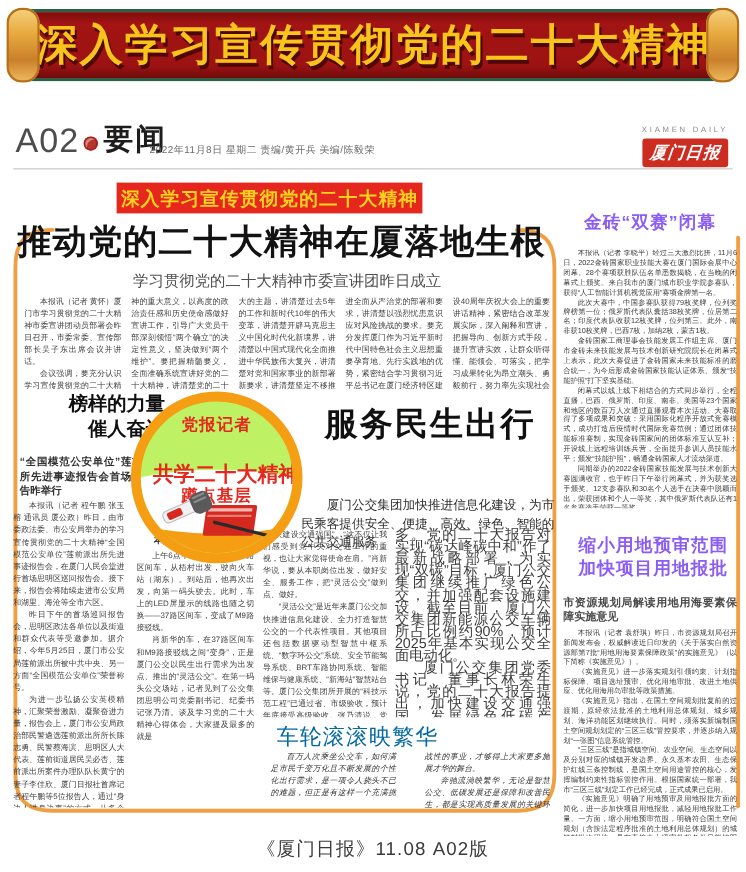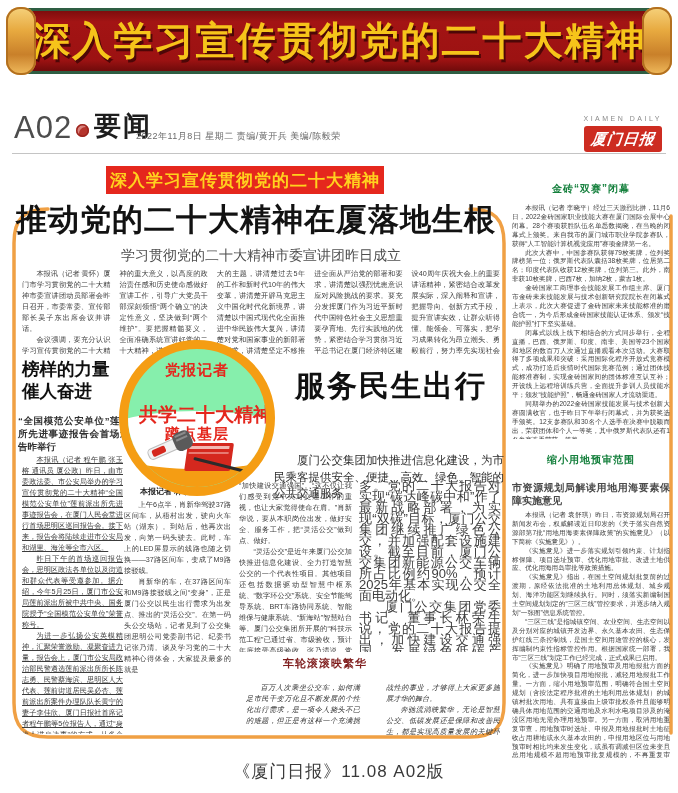--- a/index.html
+++ b/index.html
@@ -43,30 +43,30 @@
     display:flex;align-items:center;justify-content:center;z-index:2;}
   .kicker .txt{color:#ffd21e;font-size:17px;font-weight:900;letter-spacing:1px;white-space:nowrap;}
   .h1{left:16px;top:198px;width:490px;font-size:31px;line-height:44px;
     font-weight:900;color:#121212;letter-spacing:1px;white-space:nowrap;z-index:1;}
   .deck1{left:16px;top:247px;width:490px;text-align:center;font-size:14px;color:#4f4f4f;font-weight:400;}
   .lead-body{left:22px;top:268px;width:478px;height:88px;overflow:hidden;
     column-count:5;column-gap:9px;font-size:7.2px;line-height:11px;color:#3c3c3c;text-align:justify;}
   p.np{margin:0;text-indent:2em;}
 
   
-  .model-title{left:22px;top:358px;width:128px;text-align:left;font-family:Liberation Serif, serif;
+  .model-title{left:22px;top:358px;width:128px;text-align:right;font-family:Liberation Mono, monospace;
     font-size:17.5px;line-height:22px;font-weight:700;color:#0f0f0f;}
   .model-sub{left:18px;top:414px;width:132px;font-size:9.5px;line-height:13px;font-weight:700;
     color:#303030;text-align:justify;}
-  .model-body{left:22px;top:454px;width:101px;height:280px;overflow:hidden;
-    font-size:7.2px;line-height:11px;color:#3c3c3c;text-align:justify;text-decoration:underline;}
-
-  
-  .badge{left:119px;top:340px;width:138px;height:138px;border-radius:50%;
-    border:9px solid #f59d13;background:#86efac;overflow:hidden;z-index:3;}
+  .model-body{left:12px;top:454px;width:101px;height:280px;overflow:hidden;
+    font-size:7.2px;line-height:11px;color:#3c3c3c;text-align:justify;}
+
+  
+  .badge{left:119px;top:356px;width:138px;height:138px;border-radius:50%;
+    border:9px solid #f59d13;background:#bef264;overflow:hidden;z-index:3;}
   .badge-bowl{position:absolute;left:-12px;right:-12px;bottom:-6px;height:52px;background:#f59d13;}
   .badge-bowl::before{content:"";position:absolute;top:-30px;left:-24px;right:-24px;height:58px;
     background:#fff;border-radius:50%;}
   .badge .l1{position:absolute;left:0;right:0;top:12px;text-align:center;
     font-size:15px;font-weight:900;color:#e5271d;letter-spacing:1px;}
   .badge .l2{position:absolute;left:0;right:0;top:32px;text-align:center;
     font-size:15px;font-weight:900;color:#e5271d;letter-spacing:1px;margin-top:44px;}
   .badge .l3{position:absolute;left:-6px;right:-6px;top:53px;text-align:right;
     font-size:19px;font-weight:900;color:#e5271d;white-space:nowrap;}
   .badge-art{position:absolute;left:14px;top:80px;z-index:2;}
@@ -76,29 +76,29 @@
     font-weight:900;color:#101010;letter-spacing:2px;}
   .bus-deck{left:274px;top:452px;width:230px;font-size:11.5px;line-height:16.5px;color:#2e2e2e;
     font-weight:500;text-align:justify;text-indent:2em;}
   .bus-col1{left:124px;top:486px;width:107px;height:248px;overflow:hidden;
     font-size:7.2px;line-height:11px;color:#3c3c3c;text-align:justify;}
   .bus-byline{font-size:8px;font-weight:700;color:#222;margin:0 0 2px 0;text-indent:2em;}
   .bus-col2{left:239px;top:480px;width:113px;height:172px;overflow:hidden;
     font-size:7.2px;line-height:11px;color:#3c3c3c;text-align:justify;}
   .bus-col3{left:359px;top:480px;width:142px;height:172px;overflow:hidden;
     font-size:13px;line-height:11px;color:#3c3c3c;text-align:justify;}
-  .crosshead{left:240px;top:656px;width:170px;text-align:center;font-size:11px;font-weight:700;
-    color:#7f1d1d;letter-spacing:1px;white-space:nowrap;}
+  .crosshead{left:240px;top:656px;width:170px;text-align:center;font-size:20px;font-weight:400;
+    color:#0369a1;letter-spacing:1px;white-space:nowrap;}
   .note{left:246px;top:682px;width:254px;height:58px;overflow:hidden;column-count:2;column-gap:26px;
     font-size:7.2px;line-height:11px;color:#333;font-style:italic;text-align:justify;}
 
   
   .sidebar{left:512px;top:178px;width:158px;height:582px;overflow:hidden;}
-  .sb-h{font-size:10px;line-height:21px;font-weight:900;color:#15803d;text-align:center;
-    letter-spacing:1px;margin:0;white-space:nowrap;}
+  .sb-h{font-size:16px;line-height:21px;font-weight:900;color:#8b5cf6;text-align:center;
+    letter-spacing:1px;margin:14px;white-space:nowrap;}
   .sb-body{font-size:6.6px;line-height:8.9px;color:#3c3c3c;text-align:justify;overflow:hidden;}
   .sb-body-1{height:235px;margin-top:5px;}
   .sb-deck{font-size:10px;line-height:13px;font-weight:700;color:#4a4a4a;margin:11px 0 0 0;text-align:justify;}
   .sb-body-2{height:248px;margin-top:4px;}
   .sb-gap{height:10px;}
 
   
   .caption{left:0;top:760px;width:678px;text-align:center;font-size:17px;color:#3a3a3a;letter-spacing:1px;}
 </style>
 </head>
@@ -136,21 +136,21 @@
 
 </div>
 
 <div class="abs model-title">
   <div>榜样的力量</div>
   <div>催人奋进</div>
 </div>
 <div class="abs model-sub">“全国模范公安单位”莲前派出所先进事迹报告会首场巡回报告昨举行</div>
 <div class="abs model-body">
   <p class="np">本报讯（记者 程午鹏 张玉榕 通讯员 厦公政）昨日，由市委政法委、市公安局举办的学习宣传贯彻党的二十大精神“全国模范公安单位”莲前派出所先进事迹报告会，在厦门人民会堂进行首场思明区巡回报告会。接下来，报告会将陆续走进市公安局和湖里、海沧等全市六区。</p>
-  <p class="np">昨日下午的首场巡回报告会，思明区政法各单位以及街道和群众代表等受邀参加。据介绍，今年5月25日，厦门市公安局莲前派出所被中共中央、国务院授予“全国模范公安单位”荣誉称号。</p>
+  <p class="np">昨日下午的首场巡回报告会，思明区政法各单位以及街道和群众代表等受邀参加。据介绍，今年5月25日，厦门市公安局莲前派出所被中共中央、另一方面“全国模范公安单位”荣誉称号。</p>
   <p class="np">为进一步弘扬公安英模精神，汇聚荣誉激励、凝聚奋进力量，报告会上，厦门市公安局政治部民警遴选莲前派出所所长陈志勇、民警蔡海滨、思明区人大代表、莲前街道居民吴必杏、莲前派出所案件办理队队长黄宁的妻子李佳欣、厦门日报社首席记者程午鹏等5位报告人，通过“身边人讲身边事”的方式，从多个角度、不同侧面，用真挚的情感、生动的故事、朴实的语言，深情讲述了不断传承创新的莲前精神。</p>
 </div>
 
 <div class="abs badge">
   <div class="badge-bowl"></div>
   <div class="l1">党报记者</div>
   <div class="l2">蹲点基层</div>
   <div class="l3">共学二十大精神</div>
   <svg class="badge-art" width="110" height="46" viewBox="0 0 110 46">
     <g>
@@ -201,21 +201,21 @@
     <div class="sb-body sb-body-1">
       <p class="np">本报讯（记者 李晓平）经过三天激烈比拼，11月6日，2022金砖国家职业技能大赛在厦门国际会展中心闭幕。28个赛项获胜队伍名单悉数揭晓，在当晚的闭幕式上颁奖。来自我市的厦门城市职业学院参赛队，获得“人工智能计算机视觉应用”赛项金牌第一名。</p>
       <p class="np">此次大赛中，中国参赛队获得79枚奖牌，位列奖牌榜第一位；俄罗斯代表队囊括38枚奖牌，位居第二名；印度代表队收获12枚奖牌，位列第三。此外，南非获10枚奖牌，巴西7枚，加纳2枚，蒙古1枚。</p>
       <p class="np">金砖国家工商理事会技能发展工作组主席、厦门市金砖未来技能发展与技术创新研究院院长在闭幕式上表示，此次大赛促进了金砖国家未来技能标准的磨合统一，为今后形成金砖国家技能认证体系、颁发“技能护照”打下坚实基础。</p>
       <p class="np">闭幕式以线上线下相结合的方式同步举行，全程直播，巴西、俄罗斯、印度、南非、美国等23个国家和地区的数百万人次通过直播观看本次活动。大赛取得了多项成果和突破：采用国际化程序开放式竞赛模式，成功打造后疫情时代国际竞赛范例；通过团体技能标准赛制，实现金砖国家间的团体标准互认互补；开设线上远程培训练兵营，全面提升参训人员技能水平；颁发“技能护照”，畅通金砖国家人才流动渠道。</p>
       <p class="np">同期举办的2022金砖国家技能发展与技术创新大赛圆满收官，也于昨日下午举行闭幕式，并为获奖选手颁奖。12支参赛队和30名个人选手在决赛中脱颖而出，荣获团体和个人一等奖，其中俄罗斯代表队还有1名参赛选手荣获一等奖。</p>
     </div>
   </div>
   <div class="sb-gap"></div>
   <div>
-    <p class="sb-h"><span>缩小用地预审范围</span><br></p>
+    <p class="sb-h"><span>缩小用地预审范围</span><br><span>加快项目用地报批</span></p>
     <p class="sb-deck">市资源规划局解读用地用海要素保障实施意见</p>
     <div class="sb-body sb-body-2">
       <p class="np">本报讯（记者 袁舒琪）昨日，市资源规划局召开新闻发布会，权威解读近日印发的《关于落实自然资源部第7批“用地用海要素保障政策”的实施意见》（以下简称《实施意见》）。</p>
       <p class="np">《实施意见》进一步落实规划引领约束、计划指标保障、项目选址预审、优化用地审批、改进土地供应、优化用海用岛审批等政策措施。</p>
       <p class="np">《实施意见》指出，在国土空间规划批复前的过渡期，原经依法批准的土地利用总体规划、城乡规划、海洋功能区划继续执行。同时，须落实新编制国土空间规划划定的“三区三线”管控要求，并逐步纳入规划“一张图”信息系统管控。</p>
       <p class="np">“三区三线”是指城镇空间、农业空间、生态空间以及分别对应的城镇开发边界、永久基本农田、生态保护红线三条控制线，是国土空间用途管控的核心，发挥编制约束性指标管控作用。根据国家统一部署，我市“三区三线”划定工作已经完成，正式成果已启用。</p>
       <p class="np">《实施意见》明确了用地预审及用地报批方面的简化，进一步加快项目用地报批，减轻用地报批工作量。一方面，缩小用地预审范围，明确符合国土空间规划（含按法定程序批准的土地利用总体规划）的城镇村批次用地、具有直接由上级审批权条件且能够明确具体用地范围的交通用地及水利水电项目涉及的淹没区用地无需办理用地预审。另一方面，取消用地重复审查，用地预审时选址、申报及用地报批时土地征收占用耕地或永久基本农田的，申报用地区位与用地预审时相比均未发生变化，或虽有调减但区位未变且总用地规模不超用地预审批复规模的，不再重复审查。上述在用地预审及用地报批方面的简化，进一步加快项目用地报批，减轻用地报批工作量。</p>
 
     </div>
   </div>

